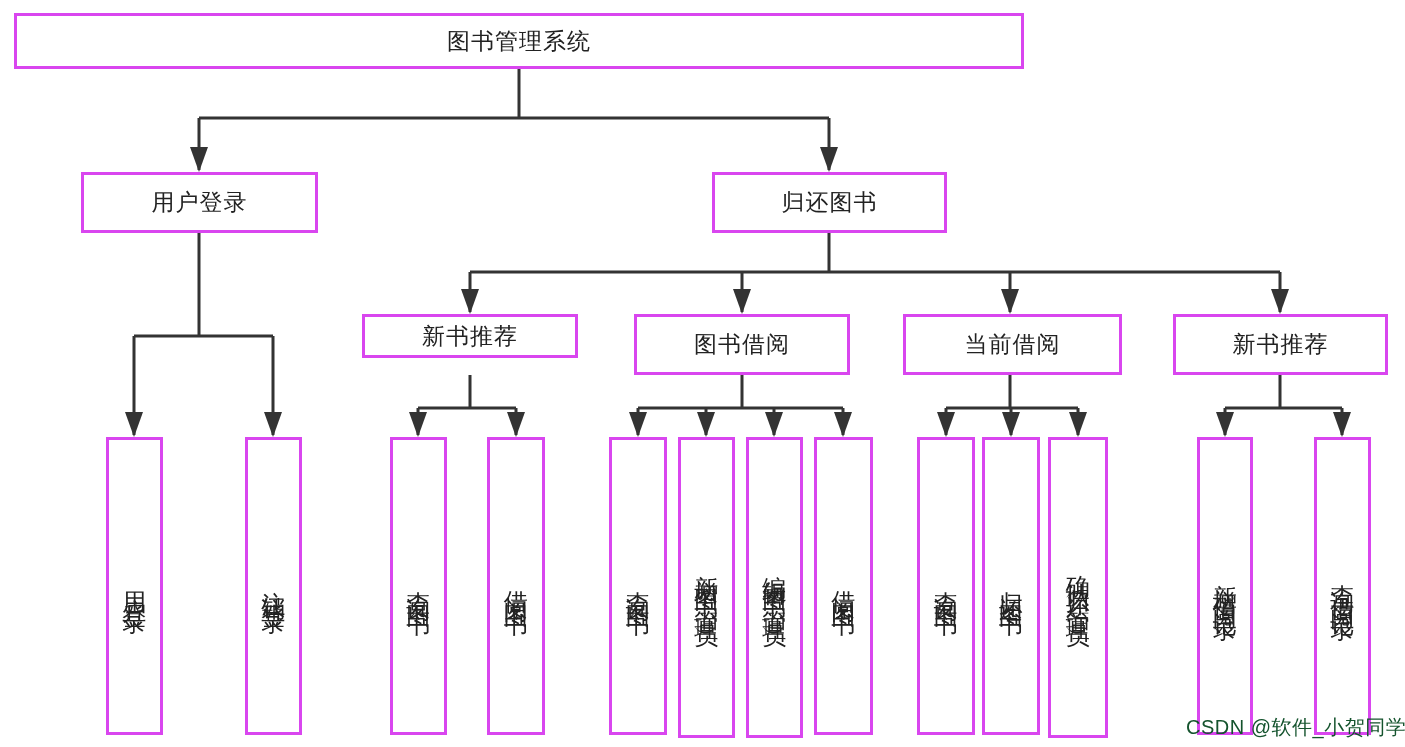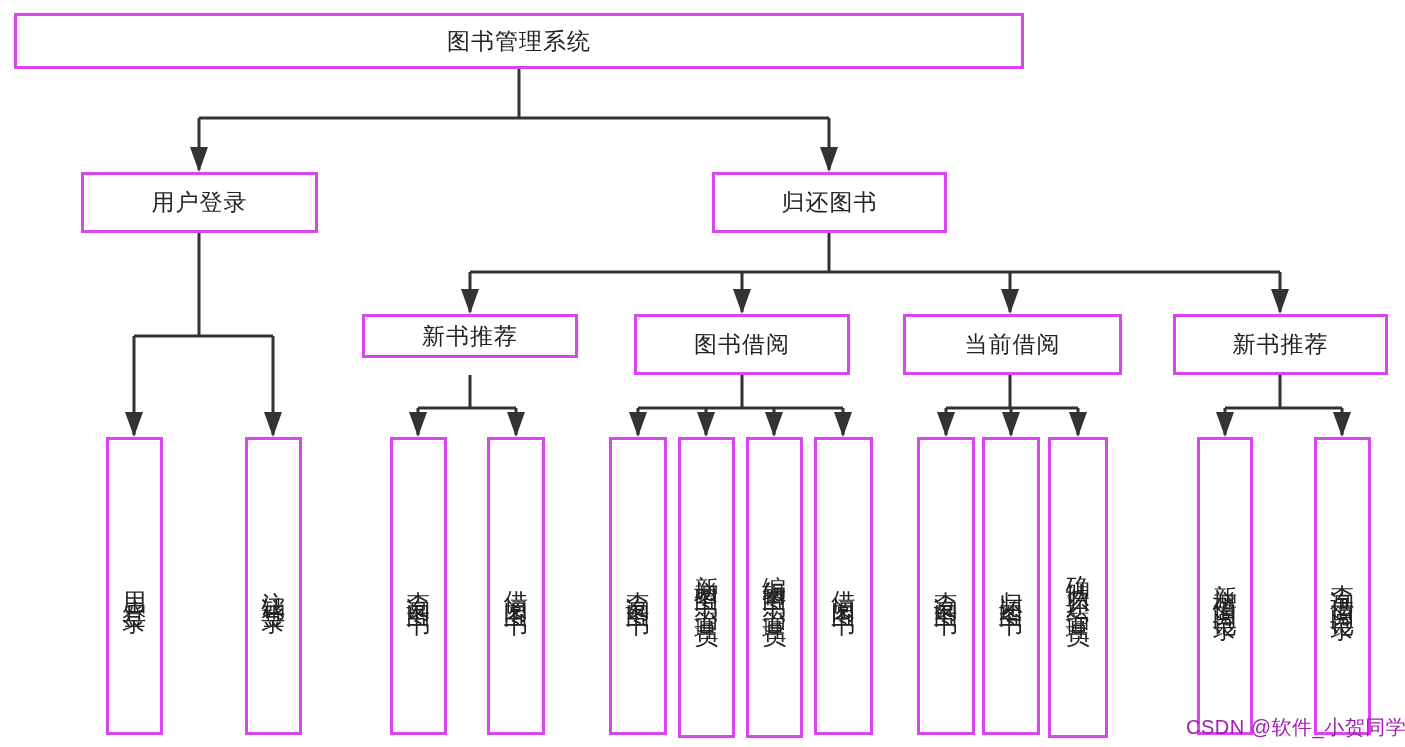--- a/index.html
+++ b/index.html
@@ -14,21 +14,21 @@
     position:absolute;box-sizing:border-box;border:3px solid #d946ef;background:#fff;
     display:flex;align-items:center;justify-content:center;z-index:2;
   }
   .node .lbl{font-size:23px;letter-spacing:1px;white-space:nowrap;}
   .node .vlbl{
     writing-mode:vertical-rl;text-orientation:mixed;
     font-size:24px;letter-spacing:7px;line-height:1.15;white-space:nowrap;
   }
   .watermark{
     position:absolute;left:1186px;top:714px;z-index:5;
-    font-size:20px;letter-spacing:0.5px;color:#a21caf;white-space:nowrap;
+    font-size:20px;letter-spacing:0.5px;color:#14532d;white-space:nowrap;
   }
 </style>
 </head>
 <body>
 
 <div class="stage">
 
   <svg class="wires" viewBox="0 0 1405 747" xmlns="http://www.w3.org/2000/svg">
 
     <path d="M519 69 V118 M199 118 H829 M199 118 V170 M829 118 V170"></path>

